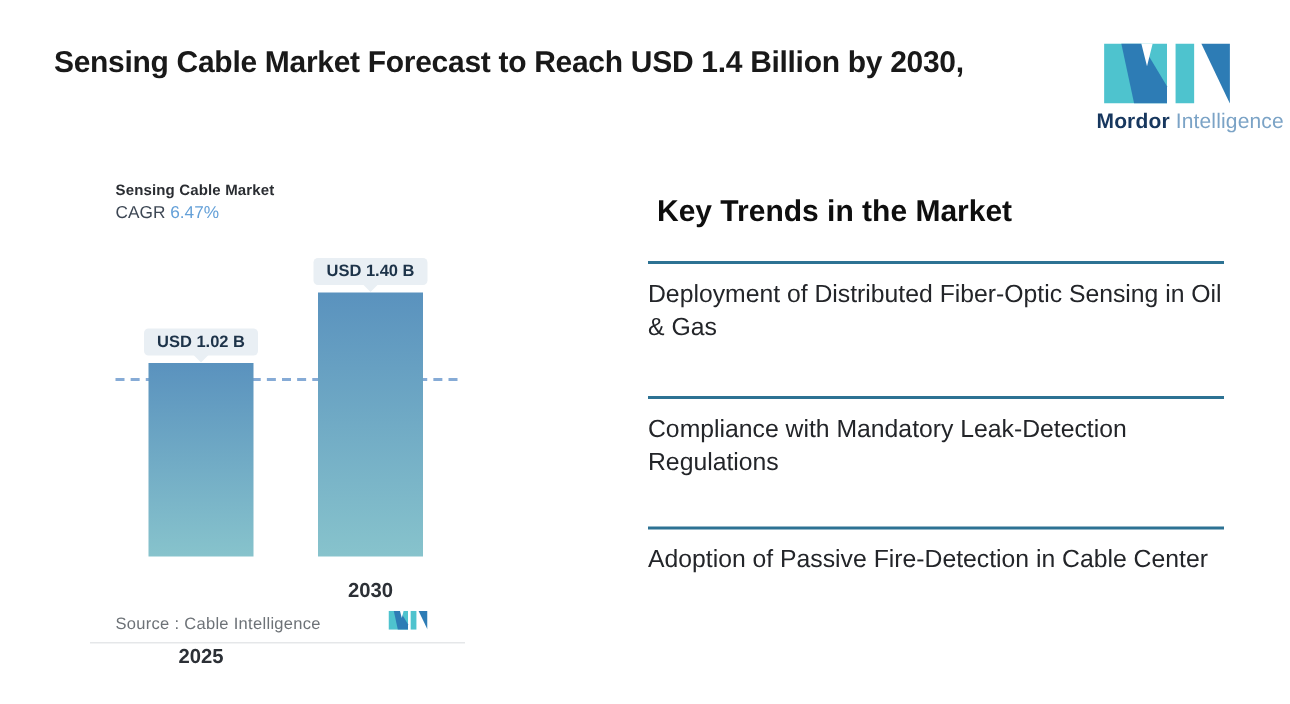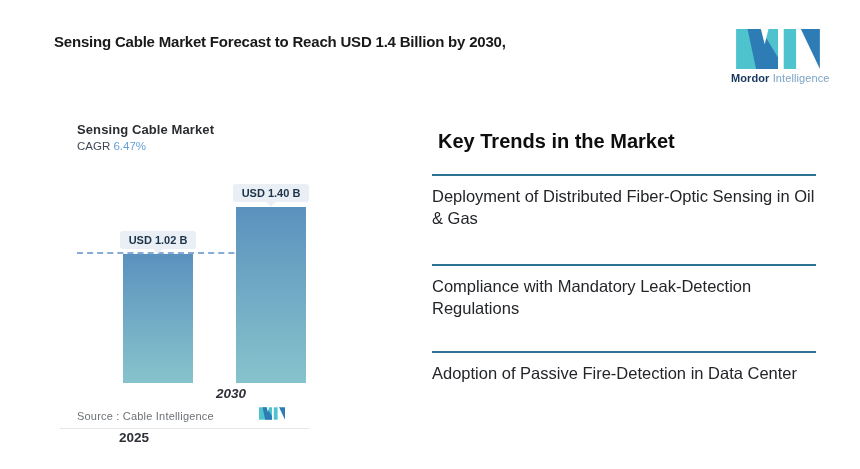--- a/index.html
+++ b/index.html
@@ -2,40 +2,40 @@
 <html><head>
 <meta charset="utf-8">
 <style>
   html,body{margin:0;padding:0;background:#fff;}
   .page{
     position:relative;width:860px;height:469px;background:#ffffff;overflow:hidden;
     font-family:"Liberation Sans",sans-serif;
   }
   
   .main-title{
-    position:absolute;left:54px;top:29px;width:710px;
-    font-size:15px;line-height:26px;font-weight:700;color:#191919;letter-spacing:-0.2px;
+    position:absolute;left:36px;top:29px;width:710px;
+    font-size:20px;line-height:26px;font-weight:700;color:#191919;letter-spacing:-0.2px;
   }
   .brand{position:absolute;left:731px;top:29px;width:94px;text-align:center;}
   .brand svg{display:block;margin:0 auto;}
-  .brand-text{margin-top:3px;font-size:11px;letter-spacing:0.1px;white-space:nowrap;}
+  .brand-text{margin-top:3px;font-size:14px;letter-spacing:0.1px;white-space:nowrap;}
   .brand-text .b{font-weight:700;color:#17375e;}
   .brand-text .l{font-weight:400;color:#7ba3c6;}
   
   .chart-panel{position:absolute;left:58px;top:110px;width:260px;height:322px;}
   .chart-head{position:absolute;left:19px;top:12px;}
-  .chart-title{font-size:13px;font-weight:700;color:#2a2d32;letter-spacing:0.1px;}
+  .chart-title{font-size:10px;font-weight:700;color:#2a2d32;letter-spacing:0.1px;}
   .chart-subtitle{margin-top:4px;font-size:11px;color:#5b6167;}
   .chart-cagr{margin-top:3px;font-size:11.5px;color:#3d4754;}
   .chart-cagr .v{color:#64a0d8;text-align:center;}
   .plot{position:absolute;left:0;top:65px;width:260px;height:208px;}
   .refline{position:absolute;left:19px;width:228px;height:0;border-top:2px dashed #86abd6;z-index:0;}
   .bar-col{
-    position:absolute;bottom:0;width:70px;height:100%;z-index:1;
-    display:flex;flex-direction:column;align-items:center;justify-content:flex-end;margin-left:24px;
+    position:absolute;bottom:12px;width:70px;height:100%;z-index:1;
+    display:flex;flex-direction:column;align-items:center;justify-content:flex-end;
   }
   .badge{
     background:#e9eff4;border-radius:3px;padding:3px 9px;
     font-size:11px;font-weight:700;color:#1d3349;white-space:nowrap;z-index:2;
   }
   .badge-pointer{width:8px;height:8px;background:#e9eff4;transform:rotate(45deg);margin-top:-5px;margin-bottom:2px;z-index:1;}
   .bar{width:100%;background:linear-gradient(180deg,#5a92be 0%,#87c3cc 100%);}
   .year-label{position:absolute;top:276px;width:70px;text-align:center;font-size:13.5px;font-weight:600;color:#2c3036;}
   .source-row{position:absolute;left:19px;top:300px;font-size:11px;color:#6d7277;letter-spacing:0.2px;}
   .mini-logo{position:absolute;left:201px;top:297px;}
@@ -93,35 +93,35 @@
       </div>
 
       <div class="bar-col" style="left:154px;">
         <div class="badge">USD 1.40 B</div>
         <div class="badge-pointer"></div>
         <div class="bar" style="height: 176px; background: linear-gradient(rgb(90, 146, 190) 0%, rgb(135, 195, 204) 100%);"></div>
       </div>
     </div>
 
     <div class="year-label" style="left:41px;margin-top:44px;">2025</div>
-    <div class="year-label" style="left:138px;font-style:italic;">2030</div>
+    <div class="year-label" style="left:154px;">2030</div>
 
     <div class="source-row">Source :  Cable Intelligence</div>
 
     <svg class="mini-logo" width="26" height="13" viewBox="0 0 88 42">
       <rect x="0" y="0" width="44" height="42" fill="#4ec3ce"></rect>
       <polygon points="12,0 26,0 44,30 44,42 21,42" fill="#2d7cb5"></polygon>
       <polygon points="26,0 34,0 30,16" fill="#ffffff"></polygon>
       <rect x="50" y="0" width="13" height="42" fill="#4ec3ce"></rect>
       <polygon points="68,0 88,0 88,42" fill="#2d7cb5"></polygon>
     </svg>
 
     <div class="chart-bottom-line"></div>
   </div>
 
   <div class="trends-panel">
     <h2 class="trends-heading">Key Trends in the Market</h2>
     <div class="trend-item trend-1" style="border-top-color: rgb(45, 114, 147);">Deployment of Distributed Fiber-Optic Sensing in Oil &amp; Gas</div>
     <div class="trend-item trend-2" style="border-top-color: rgb(45, 114, 147);">Compliance with Mandatory Leak-Detection Regulations</div>
-    <div class="trend-item trend-3" style="border-top-color: rgb(45, 114, 147);">Adoption of Passive Fire-Detection in Data Center</div>
+    <div class="trend-item trend-3" style="border-top-color: rgb(45, 114, 147);">Adoption of Passive Fire-Detection in Cable Center</div>
   </div>
 
 </div>
 
 </body></html>

